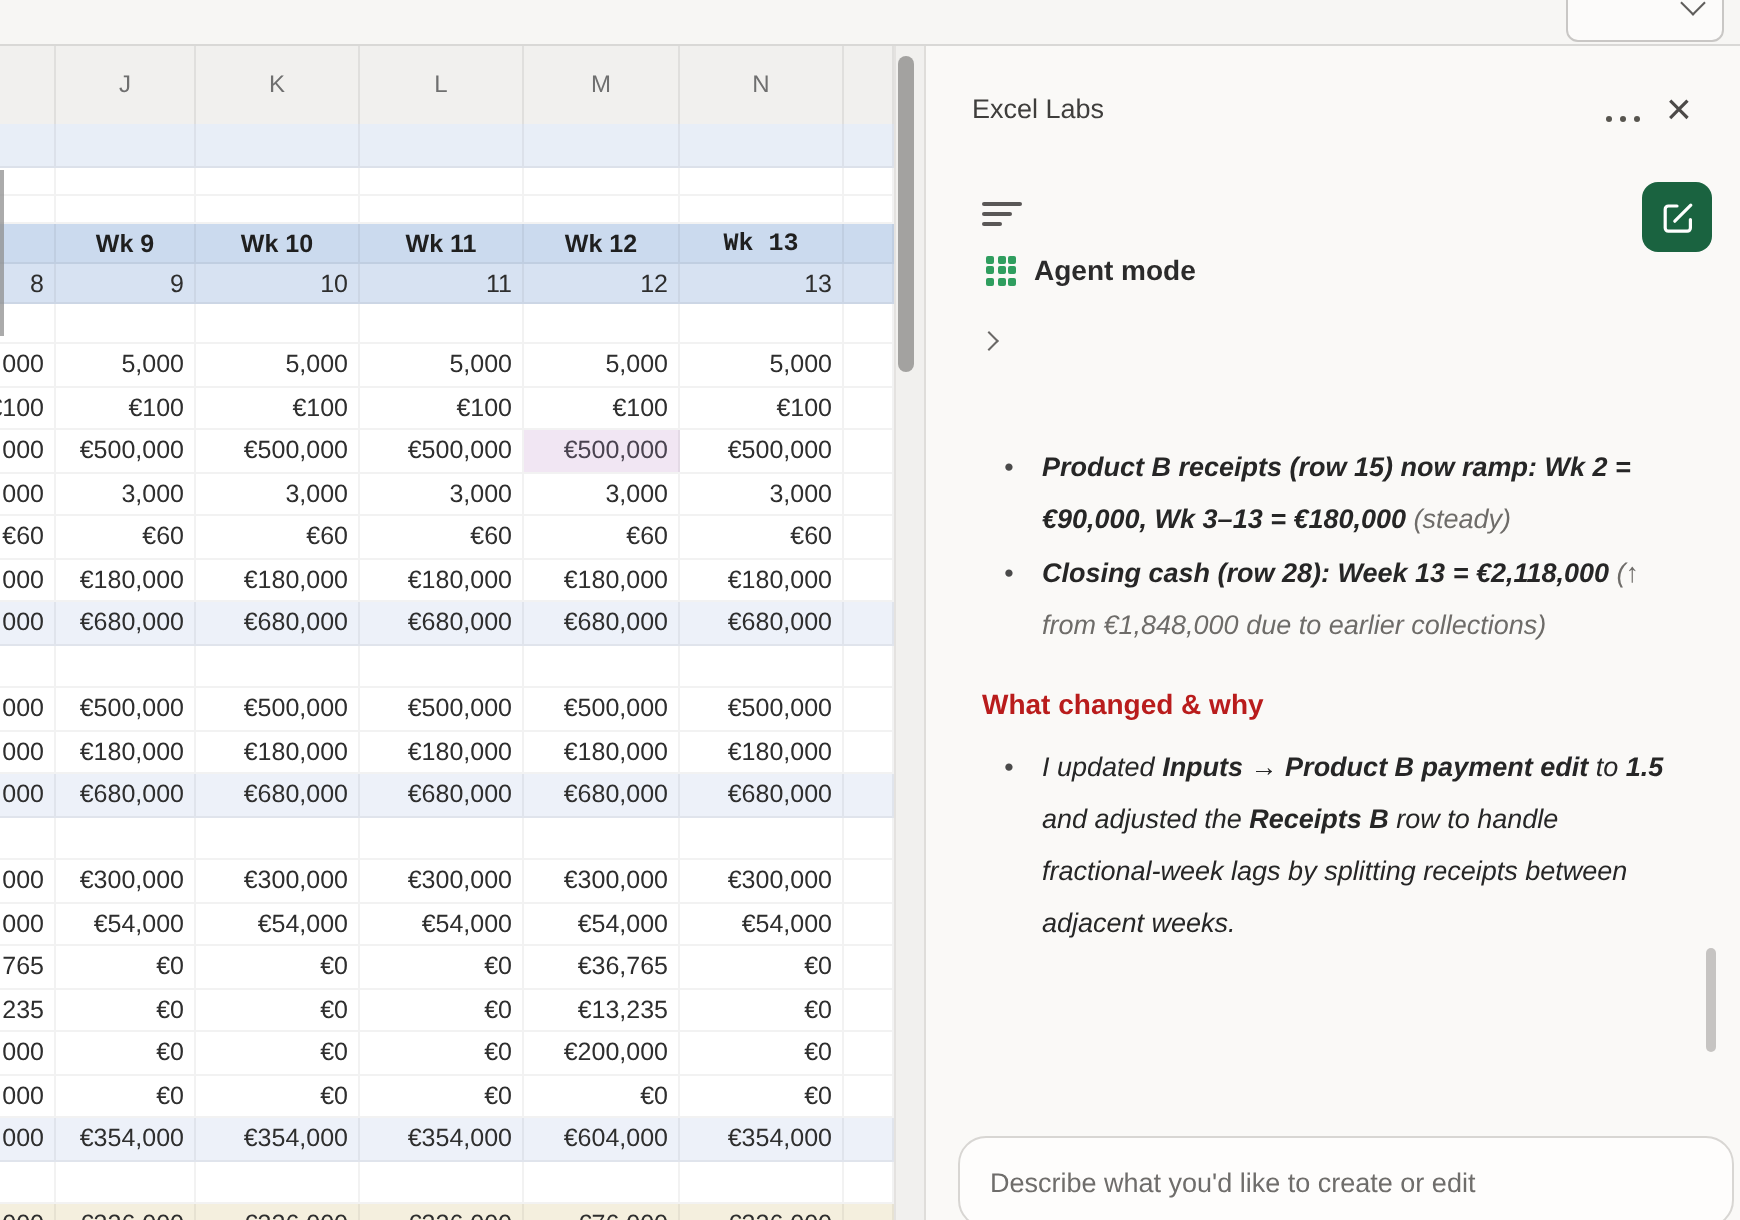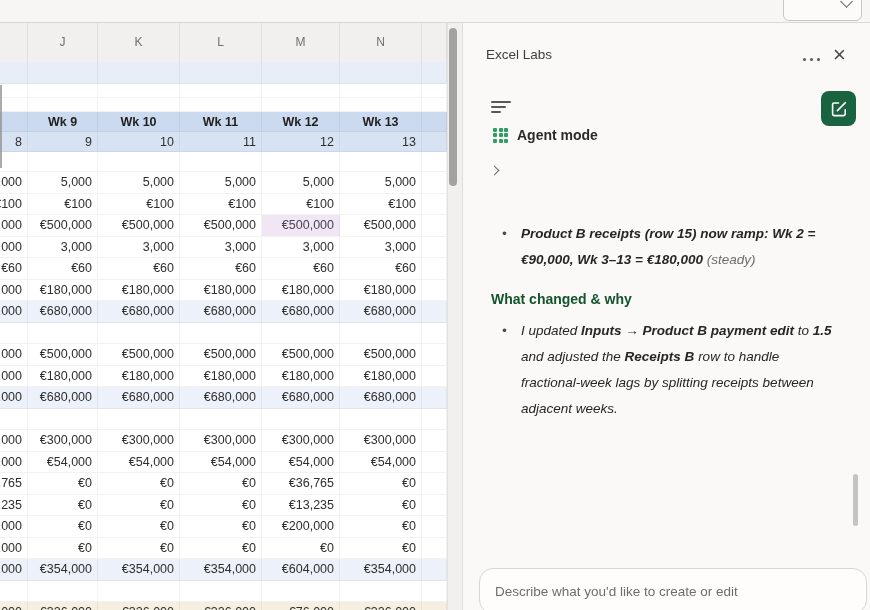--- a/index.html
+++ b/index.html
@@ -53,21 +53,21 @@
   .message{position:absolute;left:28px;top:190px;width:356px;font-size:13.5px;line-height:22px;color:#262626;}
   .msg-title{font-weight:700;color:#232323;margin:0;}
   .check-emoji{display:inline-block;width:14px;height:14px;background:#3db44b;border-radius:3px;margin-right:6px;position:relative;top:2px;}
   .check-emoji::after{content:"\2713";position:absolute;left:0;top:0;width:14px;height:14px;color:#fff;font-size:11px;line-height:14px;text-align:center;font-weight:700;}
   .message ul{list-style:none;margin:9px 0 0 0;padding:0;}
   .message li{position:relative;padding-left:30px;line-height:26px;margin:0 12px 1px 0;font-style:italic;}
   .message li::before{content:"\2022";position:absolute;left:11px;top:0;color:#4a4a4a;}
   .seg-b{font-weight:700;color:#262626;}
   .seg-g{font-weight:400;color:#6e6c69;}
   .seg-n{font-weight:400;color:#262626;}
-  .msg-subhead{font-size:14px;font-weight:700;color:#14532d;margin:16px 0 0 0;line-height:20px;}
+  .msg-subhead{font-size:14px;font-weight:700;color:#b91c1c;margin:16px 0 0 0;line-height:20px;}
   .chat-input{position:absolute;left:16px;top:546px;width:388px;height:46px;box-sizing:border-box;background:#fefdfc;border:1px solid #d8d6d3;border-radius:14px;padding:0 15px;font-family:"Liberation Sans","DejaVu Sans",sans-serif;font-size:13.5px;color:#333;outline:none;}
   .chat-input::placeholder{color:#6f6d6b;opacity:1;}
   .pane-thumb{position:absolute;left:390px;top:452px;width:5px;height:52px;background:#c6c4c2;border-radius:3px;}
 </style>
 </head>
 <body>
 
 <div class="topbar">
   <div class="ribbon-btn">
     <span class="chev-down"></span>
@@ -111,21 +111,21 @@
         <div class="cell" style="width: 78px;"></div>
         <div class="cell" style="width: 82px;"></div>
         <div class="cell" style="width: 25px;"></div>
       </div>
       <div class="row wk" style="height: 20px;">
         <div class="cell" style="width: 28px;"></div>
         <div class="cell" style="width: 70px;">Wk 9</div>
         <div class="cell" style="width: 82px;">Wk 10</div>
         <div class="cell" style="width: 82px;">Wk 11</div>
         <div class="cell" style="width: 78px;">Wk 12</div>
-        <div class="cell" style="width: 82px;">Wk 13</div>
+        <div class="cell" style="width: 82px; font-family: Liberation Mono, monospace;">Wk 13</div>
         <div class="cell" style="width: 25px;"></div>
       </div>
       <div class="row num" style="height: 20px;">
         <div class="cell" style="width: 28px;">8</div>
         <div class="cell" style="width: 70px;">9</div>
         <div class="cell" style="width: 82px;">10</div>
         <div class="cell" style="width: 82px;">11</div>
         <div class="cell" style="width: 78px;">12</div>
         <div class="cell" style="width: 82px;">13</div>
         <div class="cell" style="width: 25px;"></div>
@@ -372,20 +372,21 @@
     <span class="agent-label">Agent mode</span>
   </div>
 
   <div class="reasoned-row">
     <span class="chev-right"></span>
   </div>
 
   <div class="message">
     <ul id="bullets1">
         <li><span class="seg-b">Product B receipts (row 15) now ramp: Wk 2 = €90,000, Wk 3–13 = €180,000 </span><span class="seg-g">(steady)</span></li>
+        <li><span class="seg-b">Closing cash (row 28): Week 13 = €2,118,000 </span><span class="seg-g">(↑ from €1,848,000 due to earlier collections)</span></li>
       </ul>
     <p class="msg-subhead">What changed &amp; why</p>
     <ul id="bullets2">
         <li><span class="seg-n">I updated </span><span class="seg-b">Inputs → Product B payment edit</span><span class="seg-n"> to </span><span class="seg-b">1.5</span><span class="seg-n"> and adjusted the </span><span class="seg-b">Receipts B</span><span class="seg-n"> row to handle fractional-week lags by splitting receipts between adjacent weeks.</span></li>
       </ul>
   </div>
 
   <input class="chat-input" type="text" placeholder="Describe what you'd like to create or edit" style="">
   <div class="pane-thumb"></div>
 </div>

